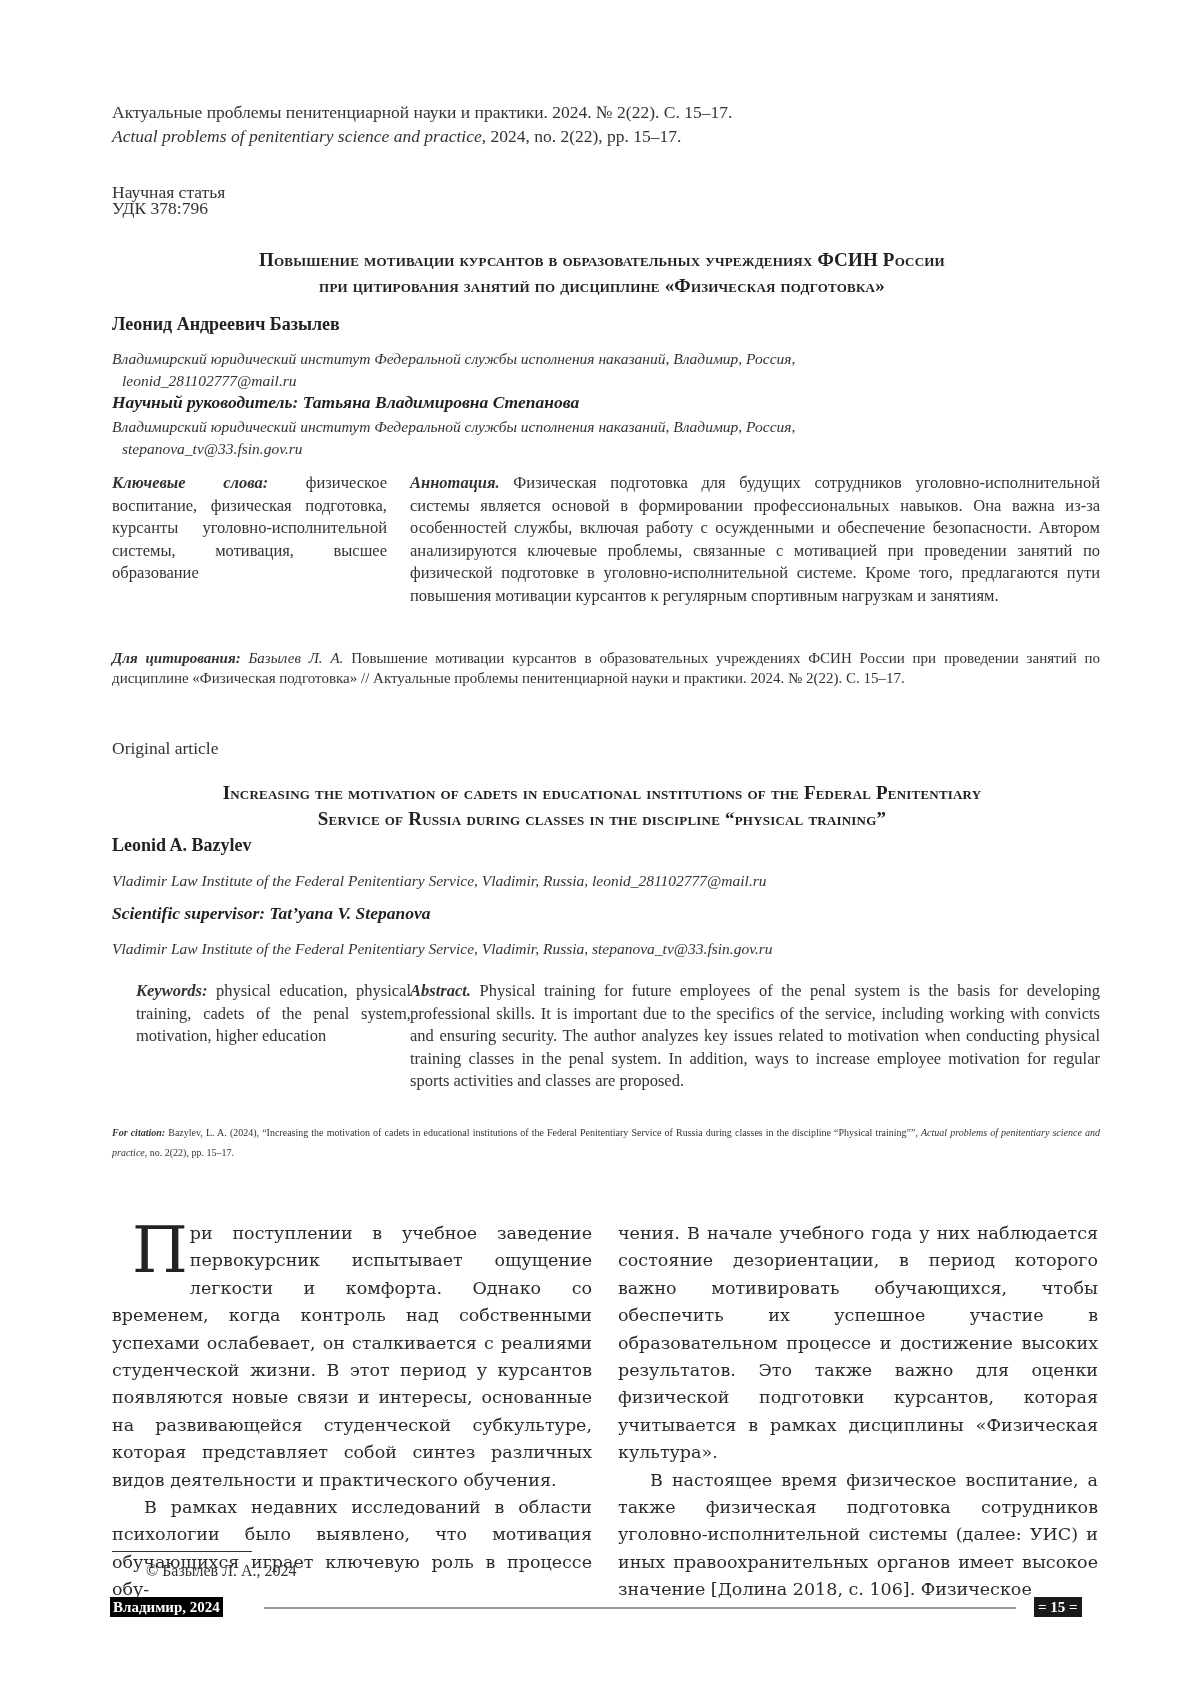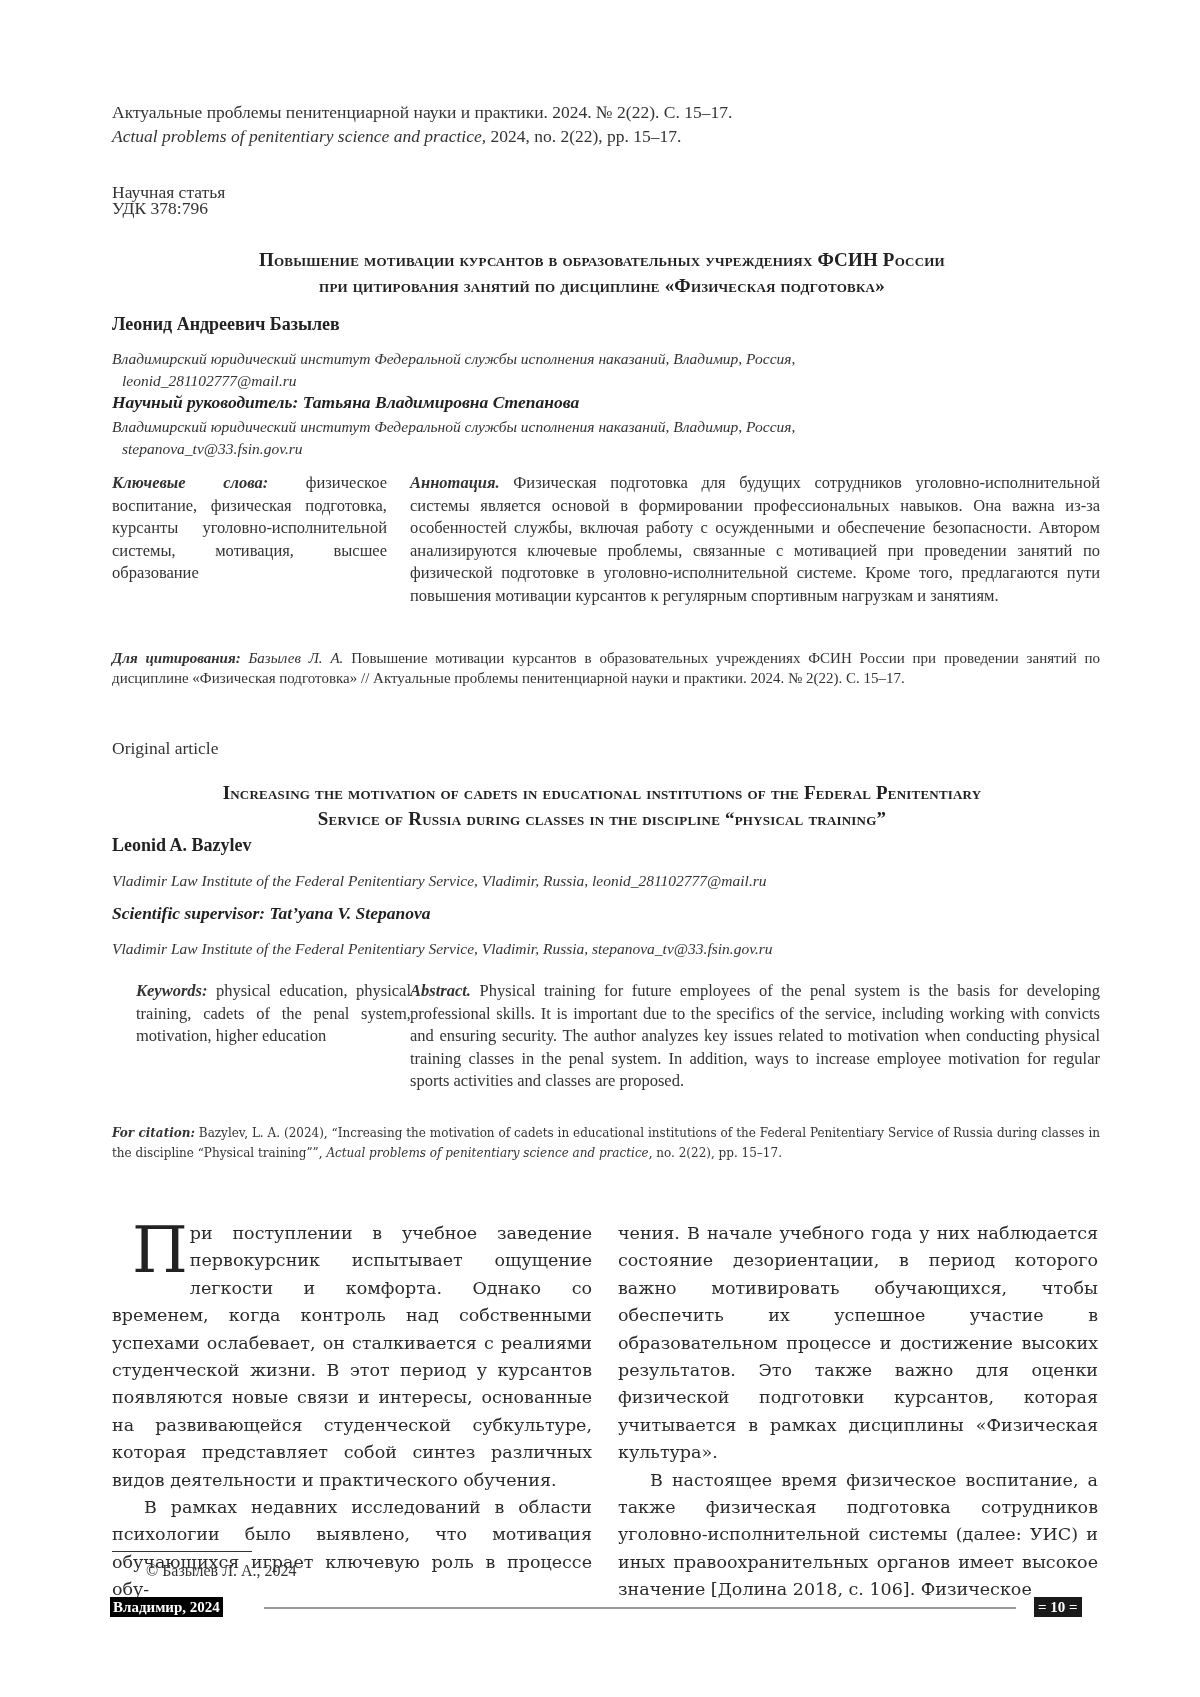--- a/index.html
+++ b/index.html
@@ -75,30 +75,30 @@
 
 <div class="abs author cond" style="top:835px;">Leonid A. Bazylev</div>
 <div class="abs affil cond" style="top:870px;">Vladimir Law Institute of the Federal Penitentiary Service, Vladimir, Russia, leonid_281102777@mail.ru</div>
 
 <div class="abs sup cond" style="top:903px;">Scientific supervisor: Tat’yana V. Stepanova</div>
 <div class="abs affil cond" style="top:938px;">Vladimir Law Institute of the Federal Penitentiary Service, Vladimir, Russia, stepanova_tv@33.fsin.gov.ru</div>
 
 <div class="abs kw cond" style="top:980px;margin-left:24px;"><b>Keywords:</b><span> physical education, physical training, cadets of the penal system, motivation, higher education</span></div>
 <div class="abs abst cond" style="top:980px;"><b>Abstract.</b><span> Physical training for future employees of the penal system is the basis for developing professional skills. It is important due to the specifics of the service, including working with convicts and ensuring security. The author analyzes key issues related to motivation when conducting physical training classes in the penal system. In addition, ways to increase employee motivation for regular sports activities and classes are proposed.</span></div>
 
-<div class="abs cite" style="top:1123px; font-size:12px;"><b>For citation:</b><span> Bazylev, L. A. (2024), “Increasing the motivation of cadets in educational institutions of the Federal Penitentiary Service of Russia during classes in the discipline “Physical training””, </span><i>Actual problems of penitentiary science and practice</i><span>, no. 2(22), pp. 15–17.</span></div>
+<div class="abs cite" style="top:1123px; font-size:10px;font-family:Liberation Serif, serif;"><b>For citation:</b><span> Bazylev, L. A. (2024), “Increasing the motivation of cadets in educational institutions of the Federal Penitentiary Service of Russia during classes in the discipline “Physical training””, </span><i>Actual problems of penitentiary science and practice</i><span>, no. 2(22), pp. 15–17.</span></div>
 
 <div class="abs col" style="left:112px; top:1220px; font-size:17.5px;">
   <p><span class="dropcap">П</span><span>ри поступлении  в учебное заведение первокурсник испытывает ощущение легкости и комфорта. Однако со временем, когда контроль над собственными успехами ослабевает, он сталкивается с реалиями студенческой жизни. В этот период у курсантов появляются новые связи и интересы, основанные на развивающейся студенческой субкультуре, которая представляет собой синтез различных видов деятельности и практического обучения.</span></p>
   <p class="ind">В рамках недавних исследований в области психологии было выявлено, что мотивация обучающихся играет ключевую роль в процессе обу-</p>
 </div>
 
 <div class="abs col" style="left:618px; top:1220px; font-size:17.5px;">
   <p>чения. В начале учебного года у них наблюдается состояние дезориентации, в период которого важно мотивировать обучающихся, чтобы обеспечить их успешное участие в образовательном процессе и достижение высоких результатов. Это также важно для оценки физической подготовки курсантов, которая учитывается в рамках дисциплины «Физическая культура».</p>
   <p class="ind">В настоящее время физическое воспитание, а также физическая подготовка сотрудников уголовно-исполнительной системы (далее: УИС) и иных правоохранительных органов имеет высокое значение [Долина 2018, с. 106]. Физическое</p>
 </div>
 
 <div class="abs fnline"></div>
 <div class="abs fn cond">© Базылев Л. А., 2024</div>
 
 <div class="abs footer-city cond">Владимир, 2024</div>
 <div class="abs footer-rule"></div>
-<div class="abs footer-page cond">= 10 =</div>
+<div class="abs footer-page cond">= 15 =</div>
 
 </body></html>

